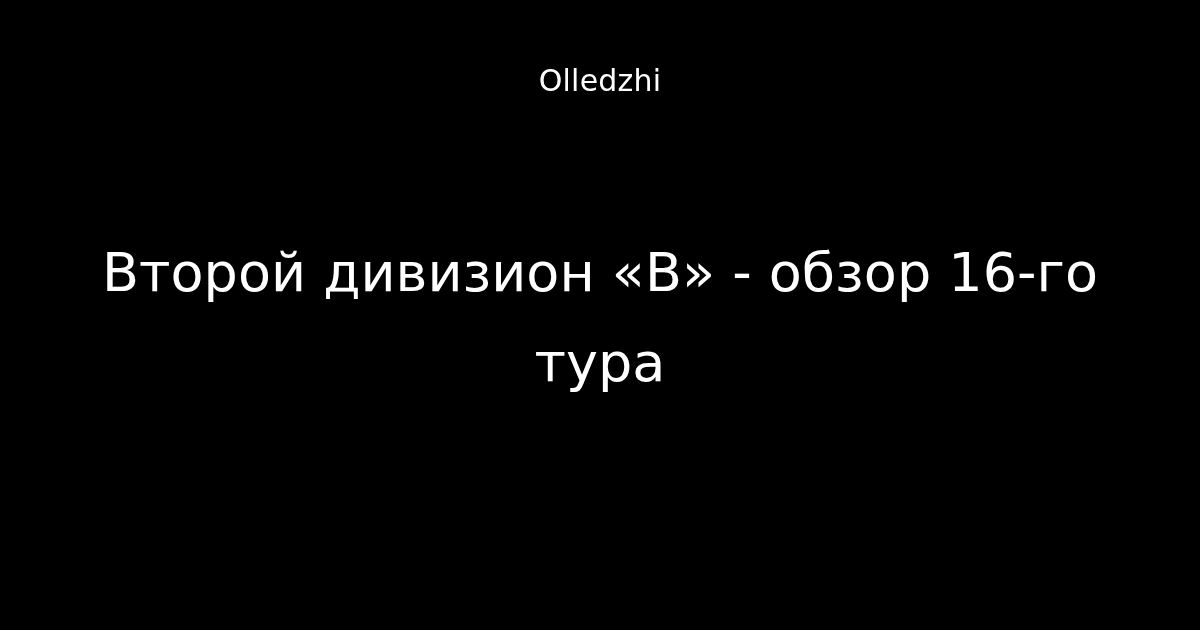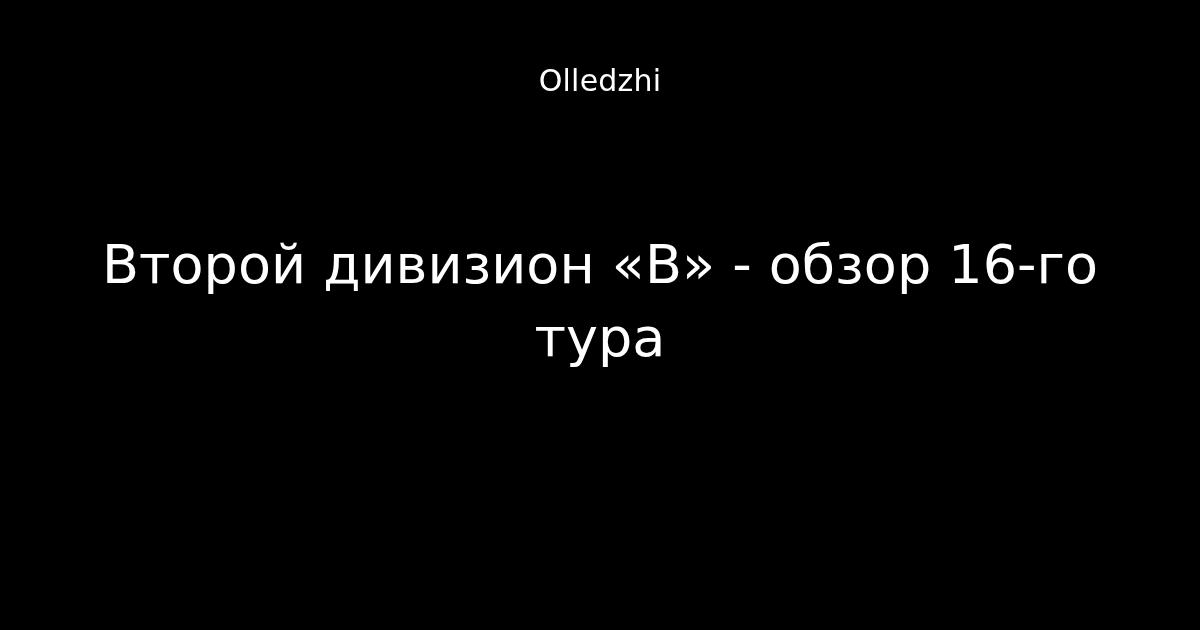--- a/index.html
+++ b/index.html
@@ -50,21 +50,21 @@
     left: 60px;
     width: 1080px;
     text-align: center;
   }
 
   .headline {
     margin: 0;
     font-family: "DejaVu Sans", "Liberation Sans", sans-serif;
     font-size: 54px;
     font-weight: 400;
-    line-height: 73px;
+    line-height: 90px;
     letter-spacing: 0px;
     color: #ffffff;
     word-wrap: break-word;
   }
 </style>
 </head>
 <body>
 
 <div class="share-card">
 

